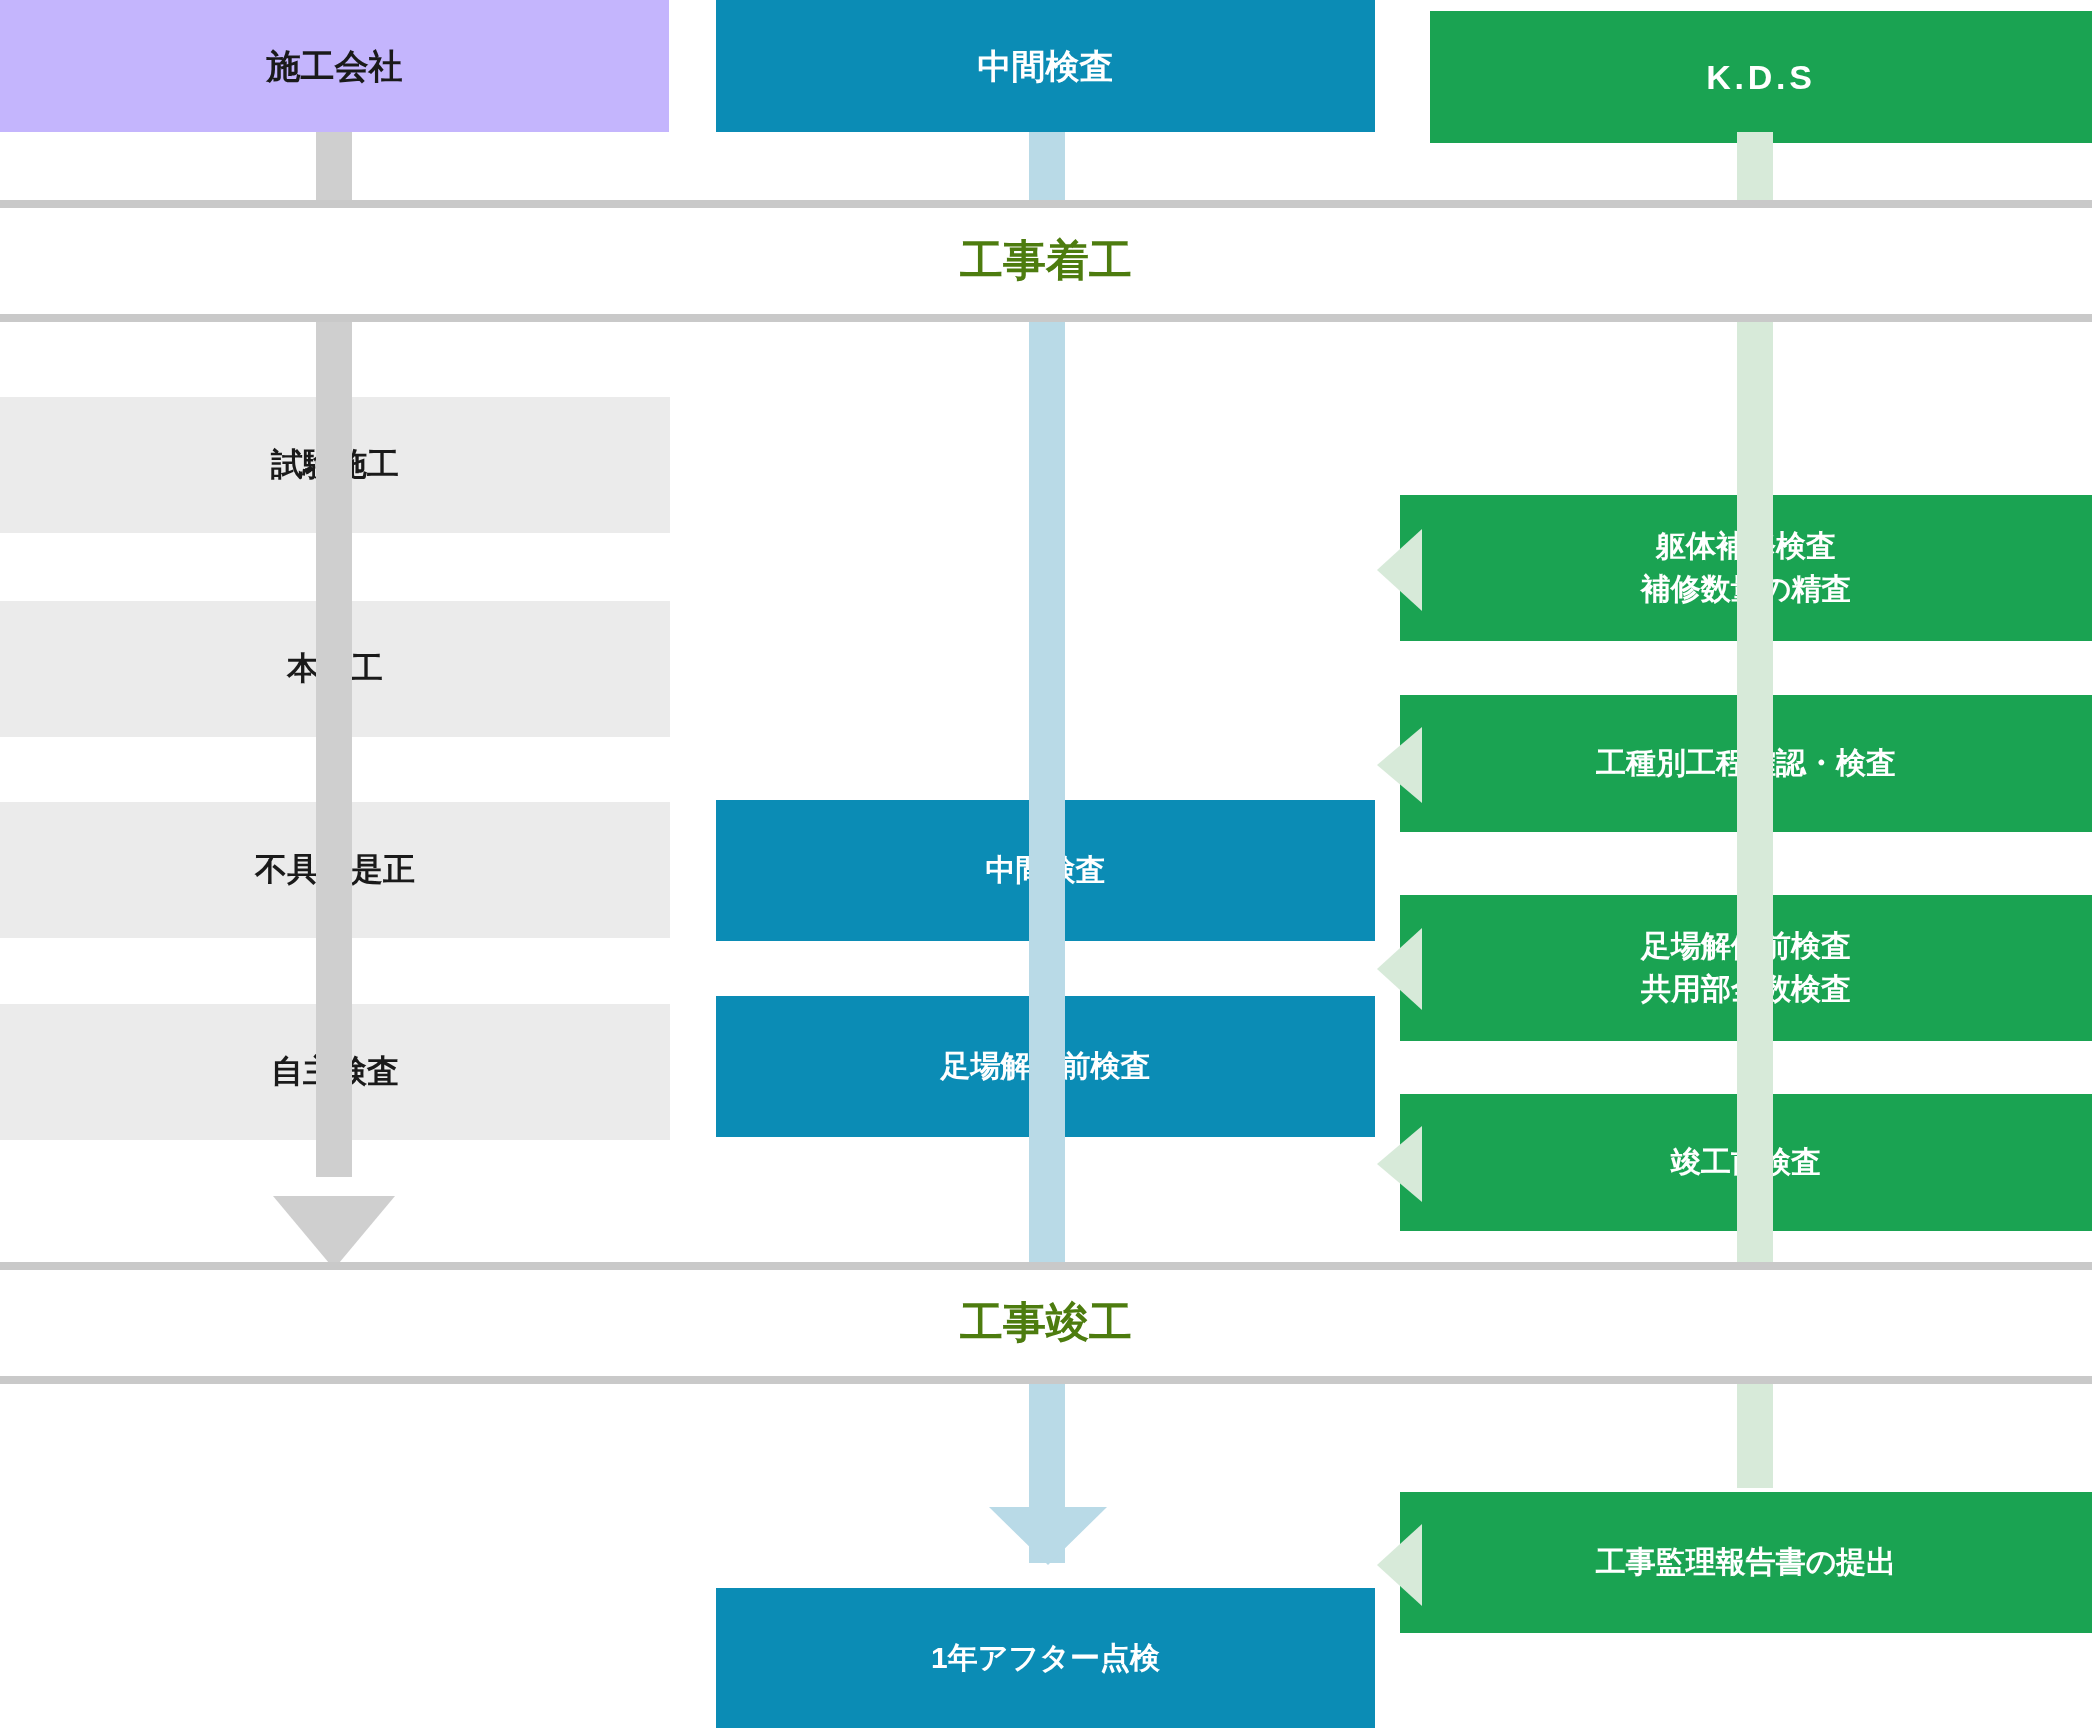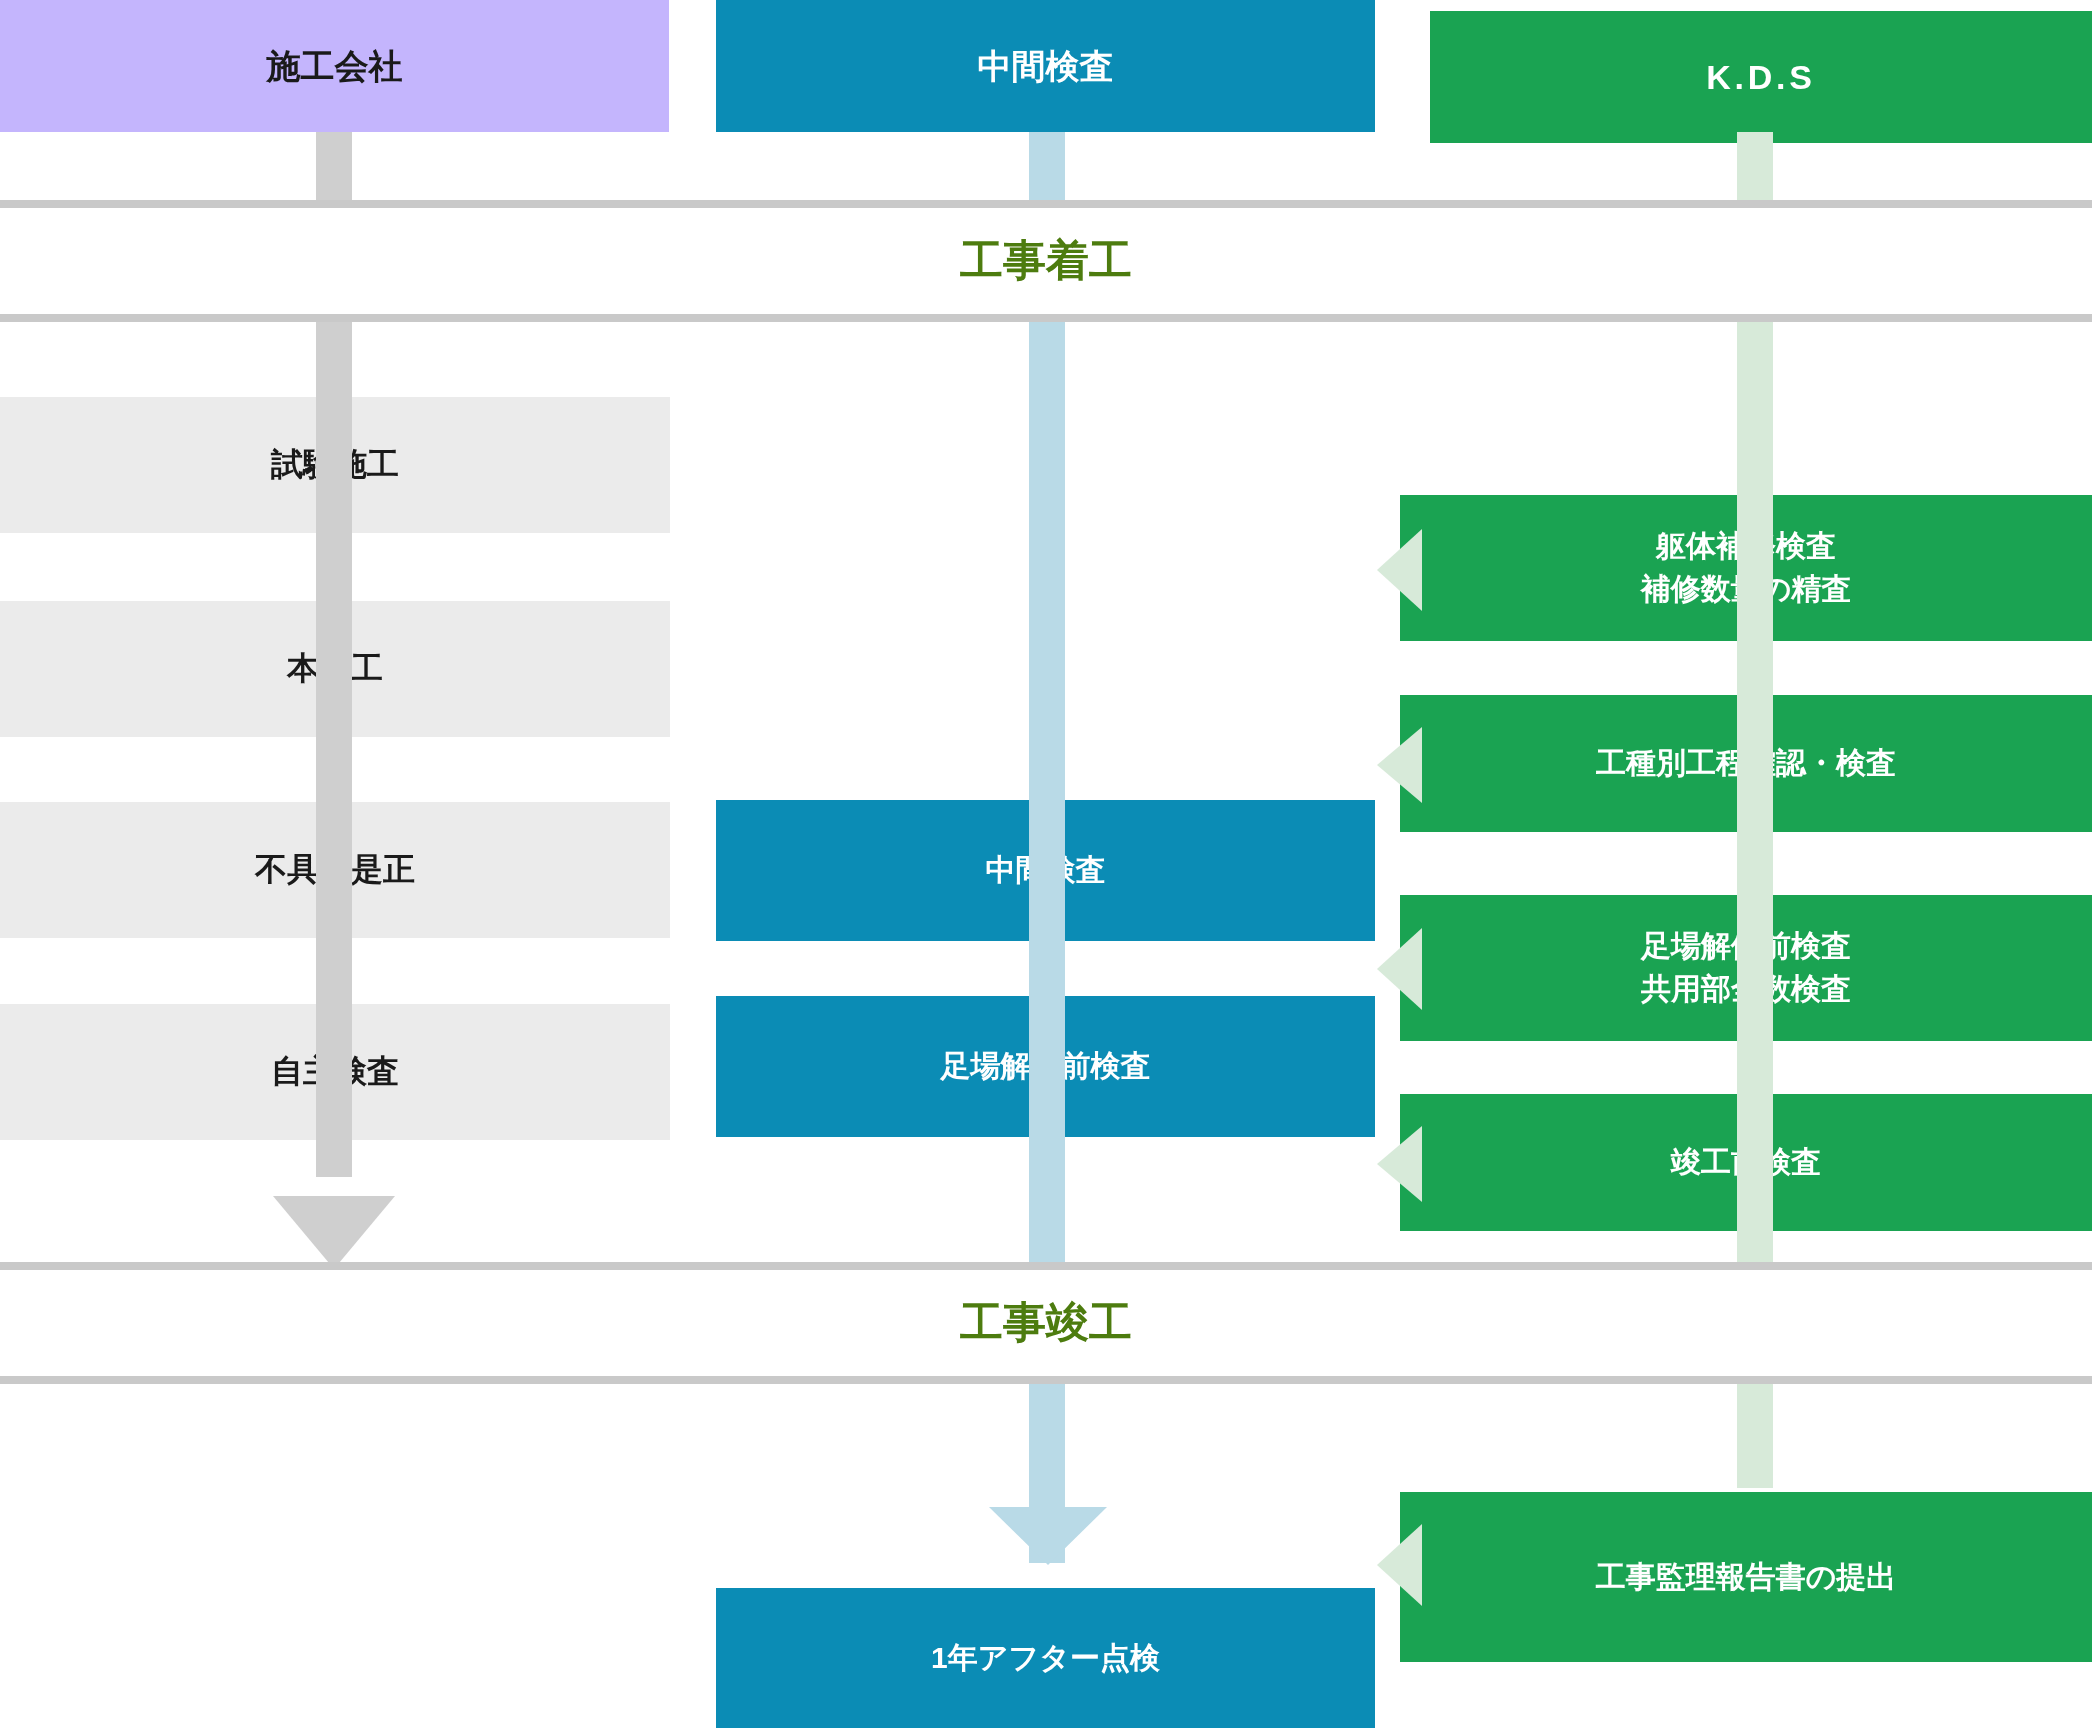--- a/index.html
+++ b/index.html
@@ -155,21 +155,21 @@
     <span>竣工前検査</span>
   </div>
 
   <div class="band" style="top:1253px; height:122px;margin-top:9px;">
     <span>工事竣工</span>
   </div>
 
   <div class="arrow-down" style="left:989px; top:1507px; border-left:59px solid transparent; border-right:59px solid transparent; border-top:58px solid #b9dae7;"></div>
 
   <div class="arrow-left" style="left:1377px; top:1524px; border-top:41px solid transparent; border-bottom:41px solid transparent; border-right:45px solid #d7ead9;"></div>
-  <div class="node box-green" style="left:1400px; top:1492px; width:692px; height:170px;">
+  <div class="node box-green" style="left:1400px; top:1492px; width:692px; height:141px;">
     <span>工事監理報告書の提出</span>
   </div>
 
   <div class="node box-blue" style="left:716px; top:1588px; width:659px; height:141px;">
     <span>1年アフター点検</span>
   </div>
 
 </div>
 
 

